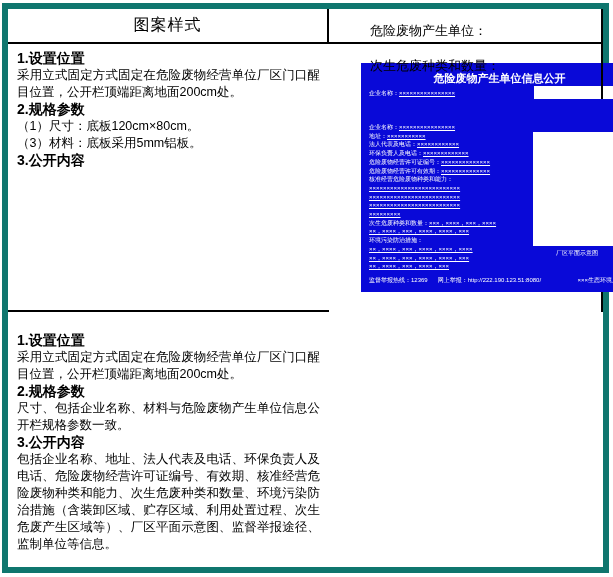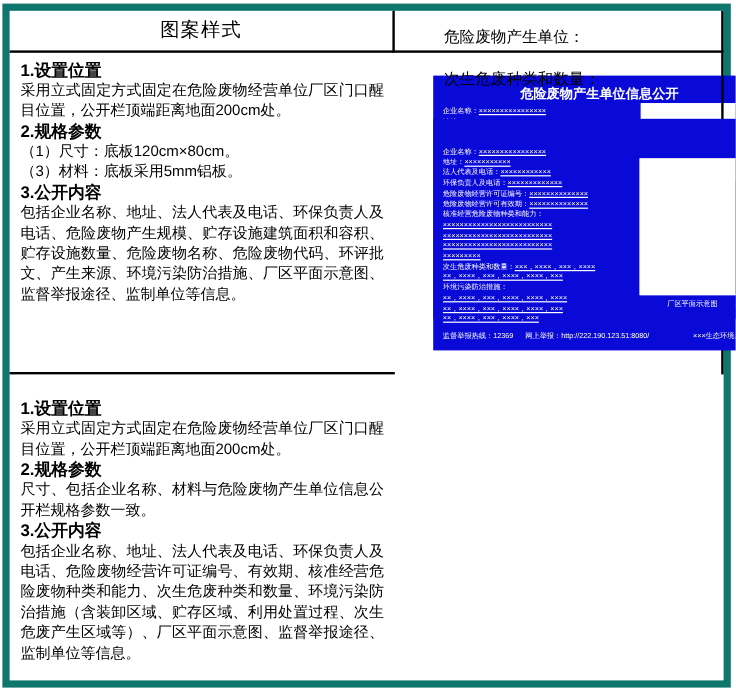--- a/index.html
+++ b/index.html
@@ -107,21 +107,20 @@
   </div>
 
   <div class="cell row-border">
     <div class="spec">
       <div class="spec-h">1.设置位置</div>
       <div class="spec-p">采用立式固定方式固定在危险废物经营单位厂区门口醒目位置，公开栏顶端距离地面200cm处。</div>
       <div class="spec-h">2.规格参数</div>
       <div class="spec-p">（1）尺寸：底板120cm×80cm。</div>
       <div class="spec-p">（3）材料：底板采用5mm铝板。</div>
       <div class="spec-h">3.公开内容</div>
-      <div class="spec-p">包括企业名称、地址、法人代表及电话、环保负责人及电话、危险废物产生规模、贮存设施建筑面积和容积、贮存设施数量、危险废物名称、危险废物代码、环评批文、产生来源、环境污染防治措施、厂区平面示意图、监督举报途径、监制单位等信息。</div>
     </div>
   </div>
 
   <div class="cell col-divider">
     <div class="unit-label">次生危废种类和数量：</div>
 
     <div class="sign sign2">
 
       <div class="info">
 

